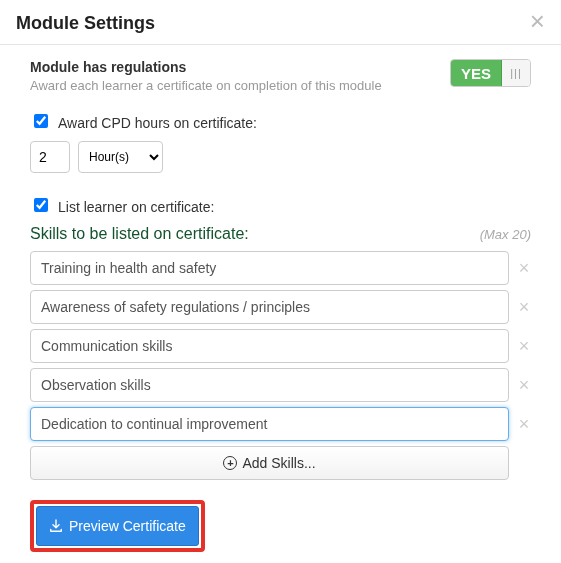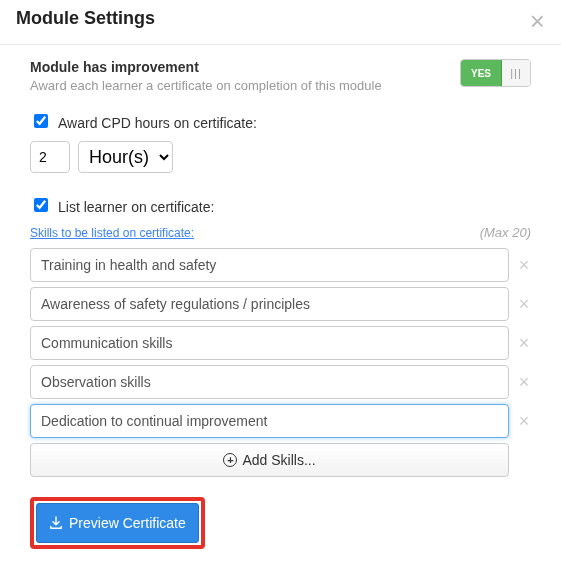--- a/index.html
+++ b/index.html
@@ -7,21 +7,21 @@
     margin: 0;
     font-family: "Helvetica Neue", Helvetica, Arial, sans-serif;
     font-size: 14px;
     color: #333;
     background: #fff;
     width: 561px;
   }
   .modal-header {
     display: flex;
     justify-content: space-between;
-    align-items: flex-start;
+    align-items: flex-end;
     padding: 8px 16px 10px 16px;
   }
   .modal-title {
     font-size: 18px;
     font-weight: 700;
     color: #222;
   }
   .close-x {
     font-size: 26px;
     color: #bbb;
@@ -55,21 +55,21 @@
     display: flex;
     border: 1px solid #ccc;
     border-radius: 4px;
     overflow: hidden;
     height: 28px;
   }
   .toggle-yes {
     background: #5cb85c;
     color: #fff;
     font-weight: 700;
-    font-size: 10px;
+    font-size: 15px;
     padding: 10px 10px;
     display: flex;
     align-items: center;
     border-right: 1px solid #4aa04a;
   }
   .toggle-handle {
     width: 28px;
     background: #f5f5f5;
     display: flex;
     align-items: center;
@@ -100,35 +100,34 @@
     border: 1px solid #ccc;
     border-radius: 4px;
     padding: 0 8px;
     font-size: 14px;
   }
   select.unit {
     height: 32px;
     border: 1px solid #ccc;
     border-radius: 4px;
     padding: 0 6px;
-    font-size: 18px;
+    font-size: 12px;
     background: #fff;
     min-width: 85px;
   }
   .skills-header {
     display: flex;
     justify-content: space-between;
     align-items: baseline;
     margin-top: 4px;
     margin-bottom: 8px;
   }
   .skills-label {
-    font-size: 12px;
-    color: #3b82f6;
-    text-decoration: underline;
+    font-size: 16px;
+    color: #14532d;
   }
   .skills-max {
     font-style: italic;
     color: #aaa;
     font-size: 13px;
   }
   .skill-row {
     display: flex;
     align-items: center;
     gap: 8px;
@@ -204,21 +203,21 @@
 <body>
 
 <div class="modal-header">
   <div class="modal-title">Module Settings</div>
   <div class="close-x">×</div>
 </div>
 
 <div class="section">
   <div class="cert-row">
     <div>
-      <div class="cert-label">Module has improvement</div>
+      <div class="cert-label">Module has regulations</div>
       <div class="cert-desc">Award each learner a certificate on completion of this module</div>
     </div>
     <div class="toggle">
       <div class="toggle-yes">YES</div>
       <div class="toggle-handle">|||</div>
     </div>
   </div>
 
   <div class="checkbox-row">
     <input type="checkbox" checked="" style="">

